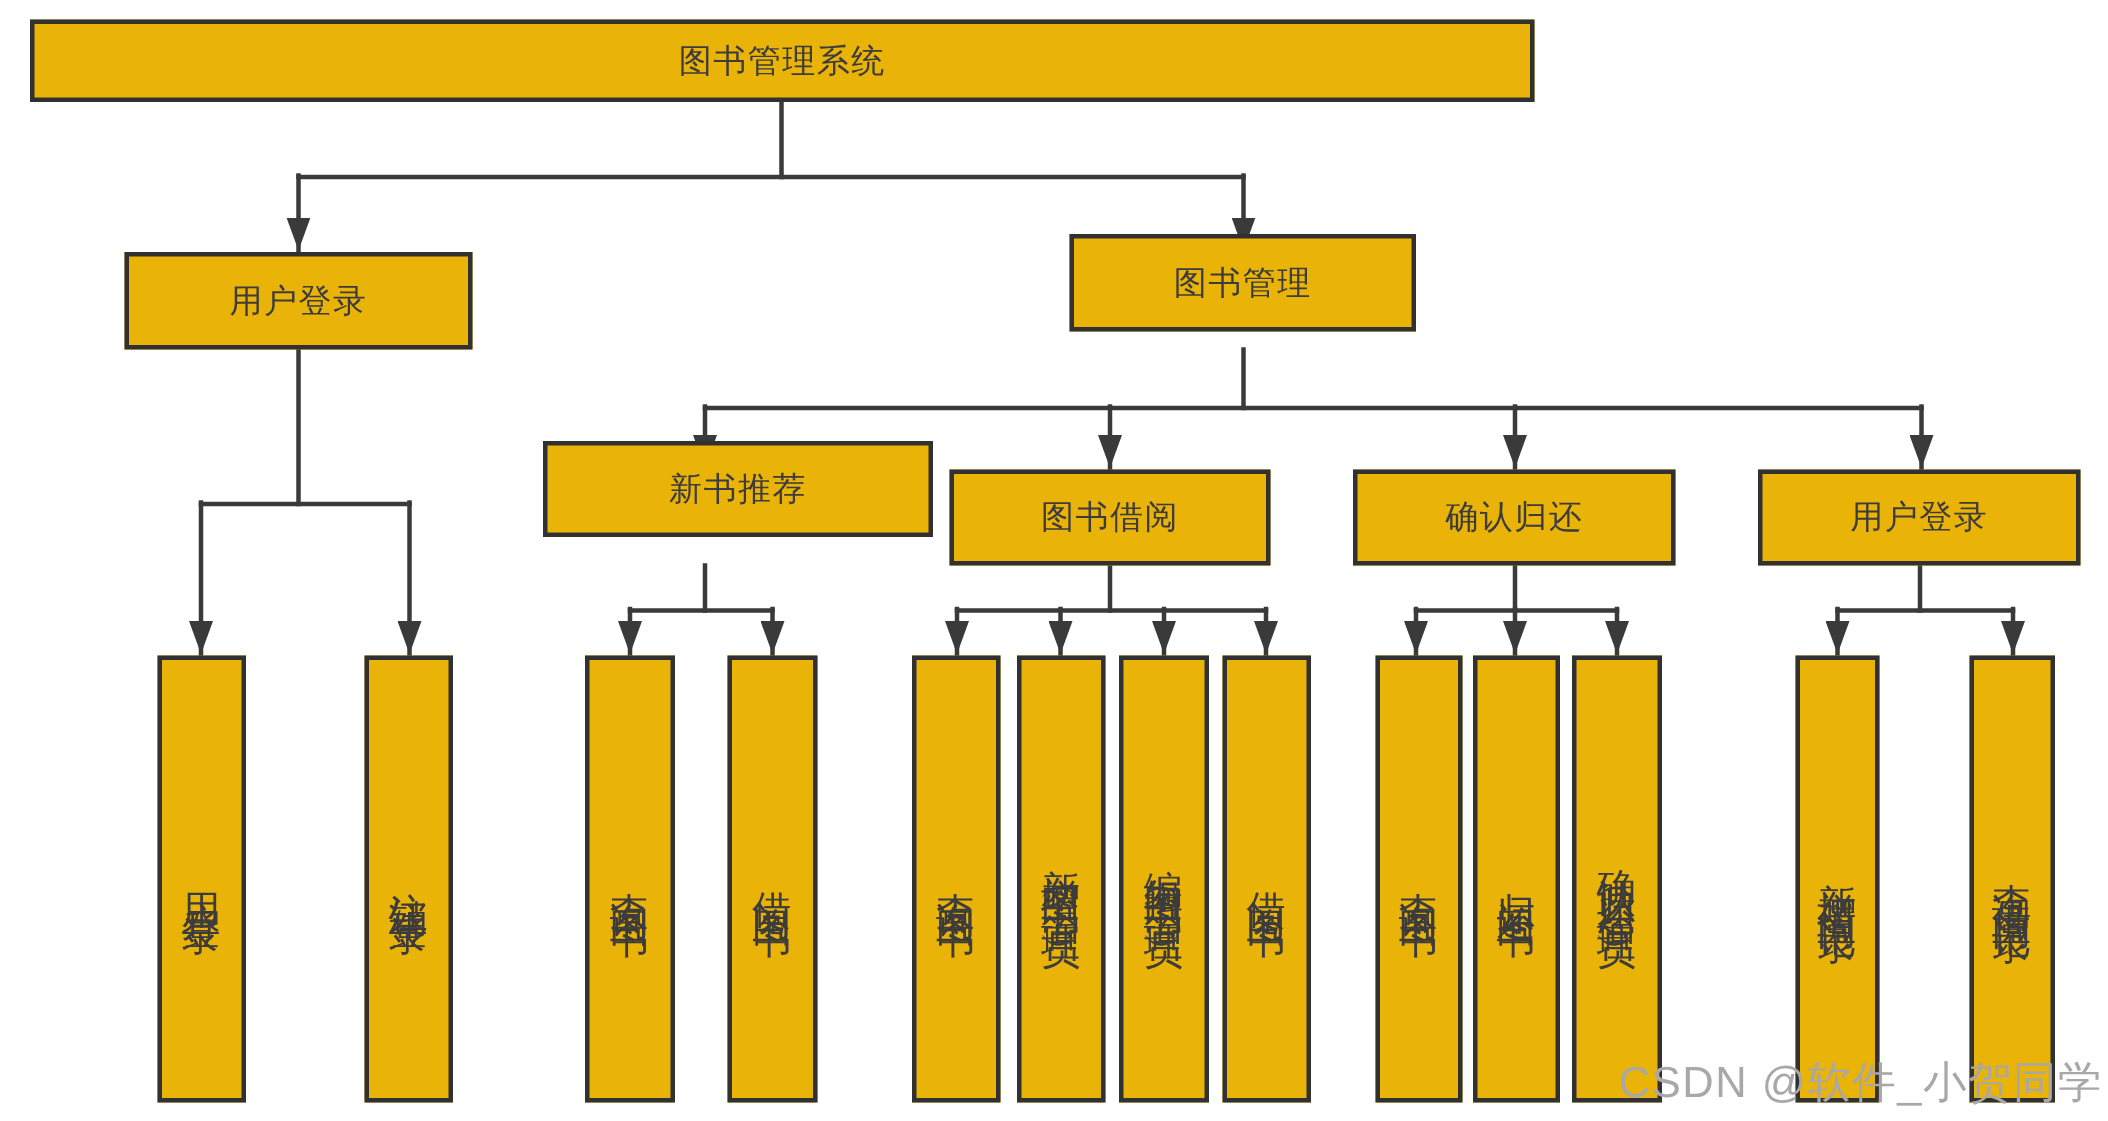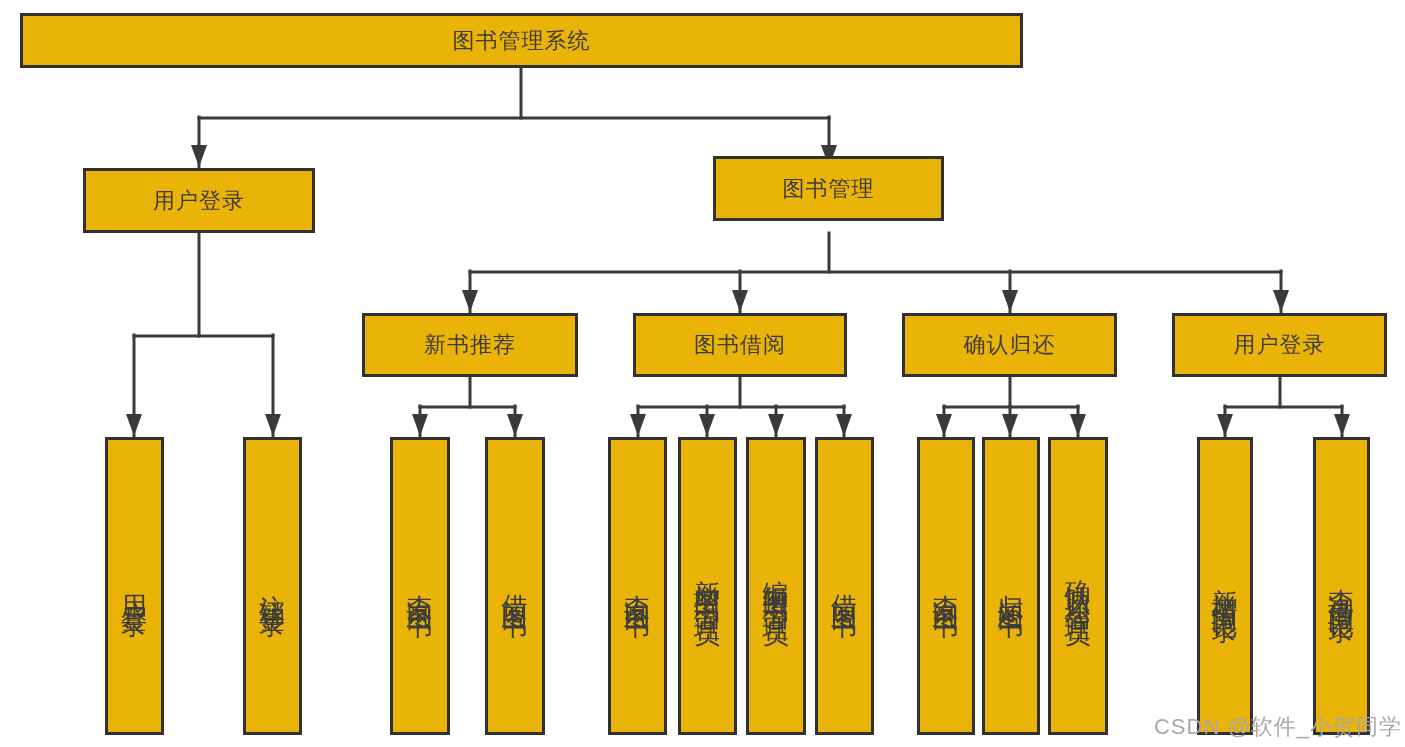--- a/index.html
+++ b/index.html
@@ -17,21 +17,21 @@
     display:flex;align-items:center;justify-content:center;
     color:#3c3c3c;z-index:2;
   }
   .hbox span{font-size:22px;letter-spacing:1px;white-space:nowrap;}
   .vbox span{
     writing-mode:vertical-rl;text-orientation:mixed;
     font-size:26px;line-height:1;letter-spacing:6px;white-space:nowrap;
   }
   .watermark{
     position:absolute;right:3px;bottom:5px;
-    font-size:22px;color:#a8a8a8;letter-spacing:1px;
+    font-size:29px;color:#a8a8a8;letter-spacing:1px;
     z-index:5;white-space:nowrap;
   }
 </style>
 </head>
 <body>
 
 <div class="stage">
 
   <svg class="wires" width="1405" height="747" viewBox="0 0 1405 747" xmlns="http://www.w3.org/2000/svg">
     <defs>
@@ -87,21 +87,21 @@
     <span>图书管理系统</span>
   </div>
 
   <div class="hbox" style="left:83px;top:168px;width:232px;height:65px">
     <span>用户登录</span>
   </div>
   <div class="hbox" style="left:713px;top:156px;width:231px;height:65px">
     <span>图书管理</span>
   </div>
 
-  <div class="hbox" style="left:362px;top:313px;width:216px;height:64px">
+  <div class="hbox" style="left:362px;top:294px;width:260px;height:64px">
     <span>新书推荐</span>
   </div>
   <div class="hbox" style="left:633px;top:313px;width:214px;height:64px">
     <span>图书借阅</span>
   </div>
   <div class="hbox" style="left:902px;top:313px;width:215px;height:64px">
     <span>确认归还</span>
   </div>
   <div class="hbox" style="left:1172px;top:313px;width:215px;height:64px">
     <span>用户登录</span>

